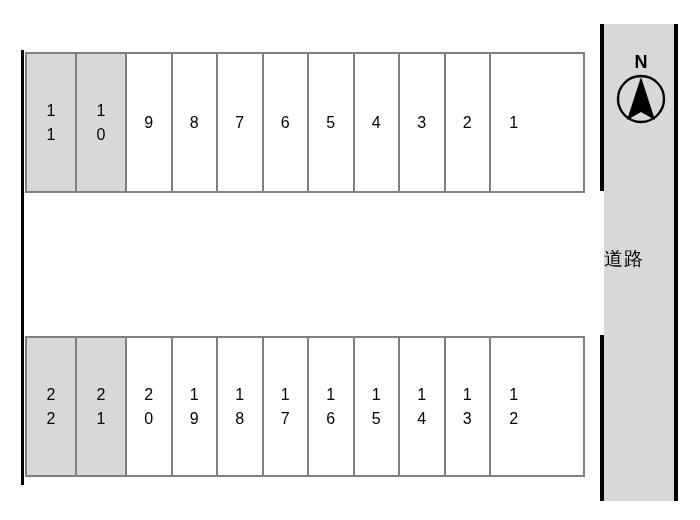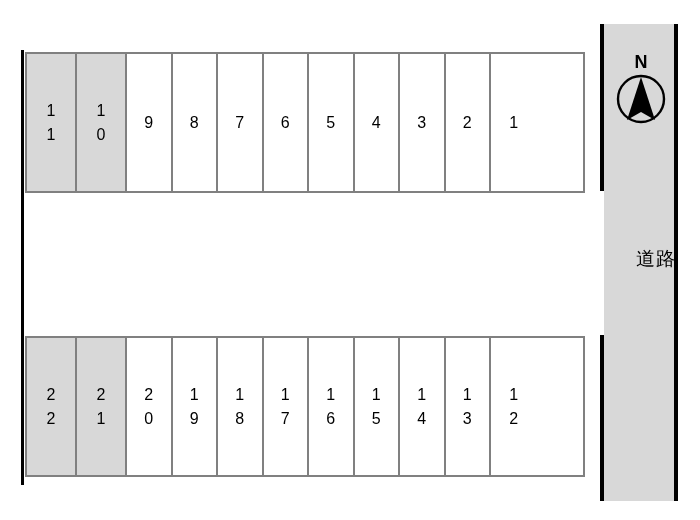--- a/index.html
+++ b/index.html
@@ -81,21 +81,21 @@
     background: #000000;
   }
   #road-edge-left-upper { top: 24px;  height: 167px; }
   #road-edge-left-lower { top: 335px; height: 166px; }
 
   #road-label {
     position: absolute;
     left: 604px;
     top: 246px;
     width: 72px;
-    text-align: right;
+    text-align: left;
     font-size: 19px;
     color: #000000;
     letter-spacing: 1px;
   }
 
   
   #compass {
     position: absolute;
     left: 606px;
     top: 52px;

